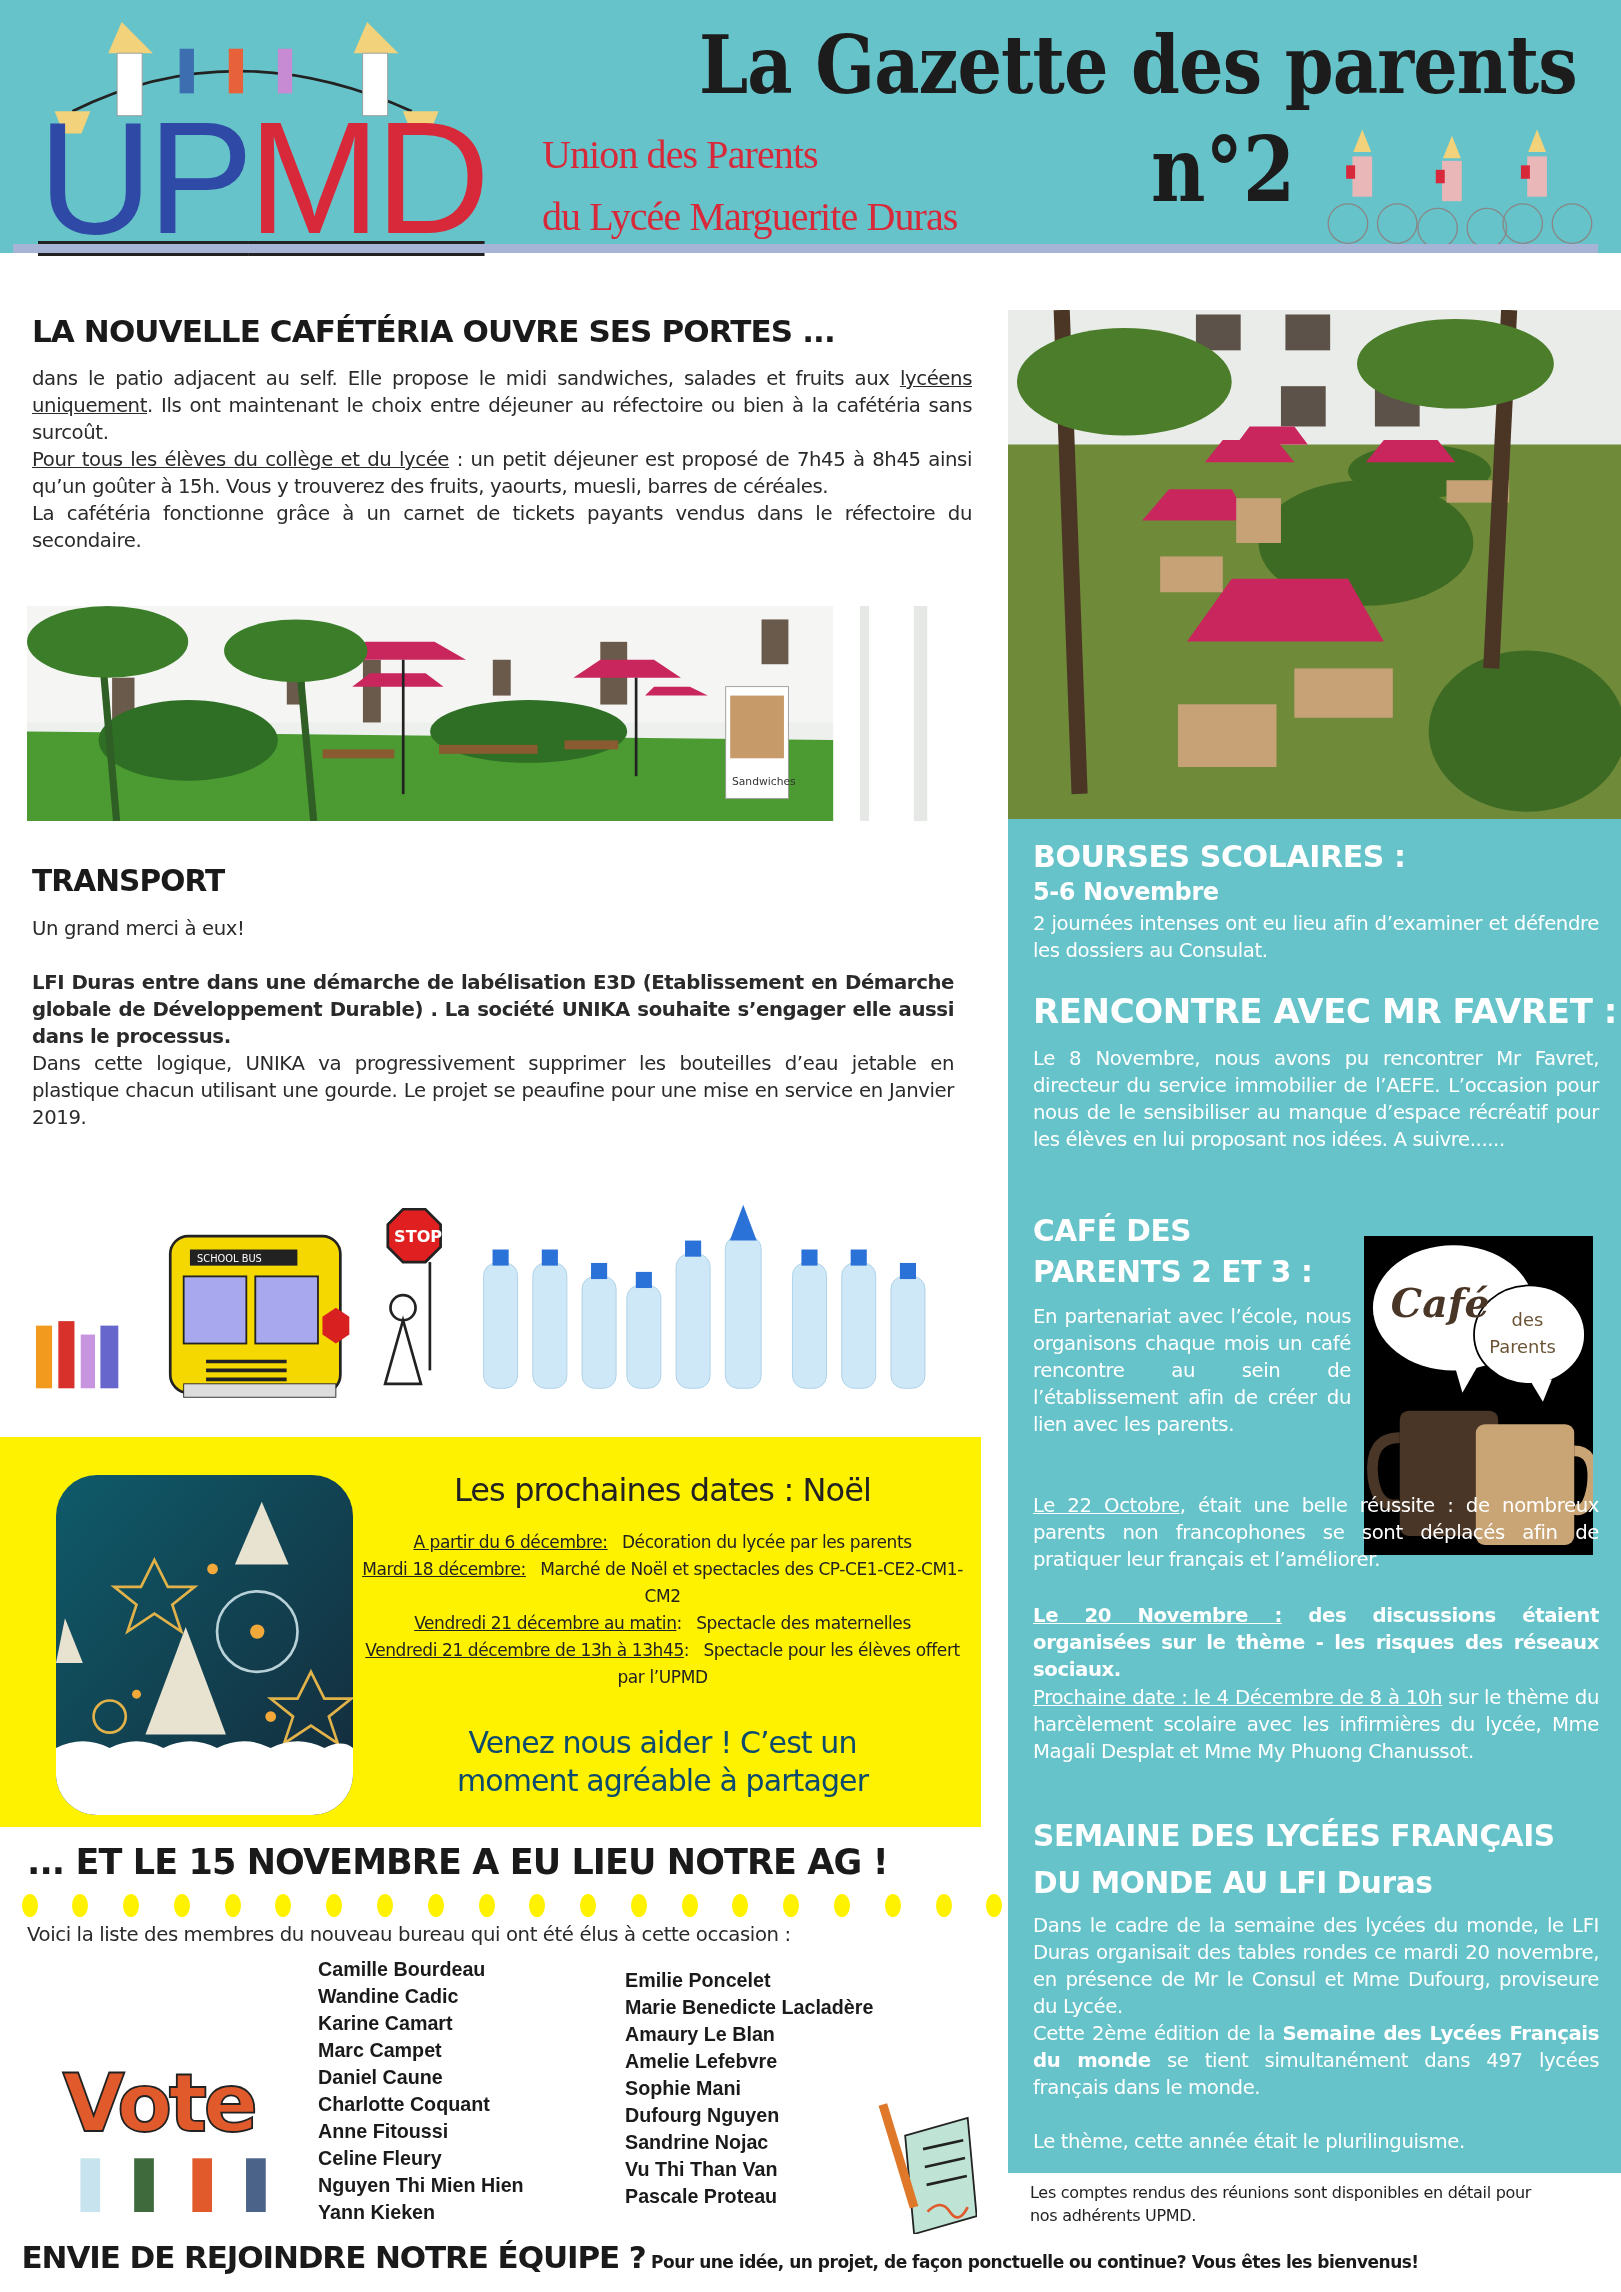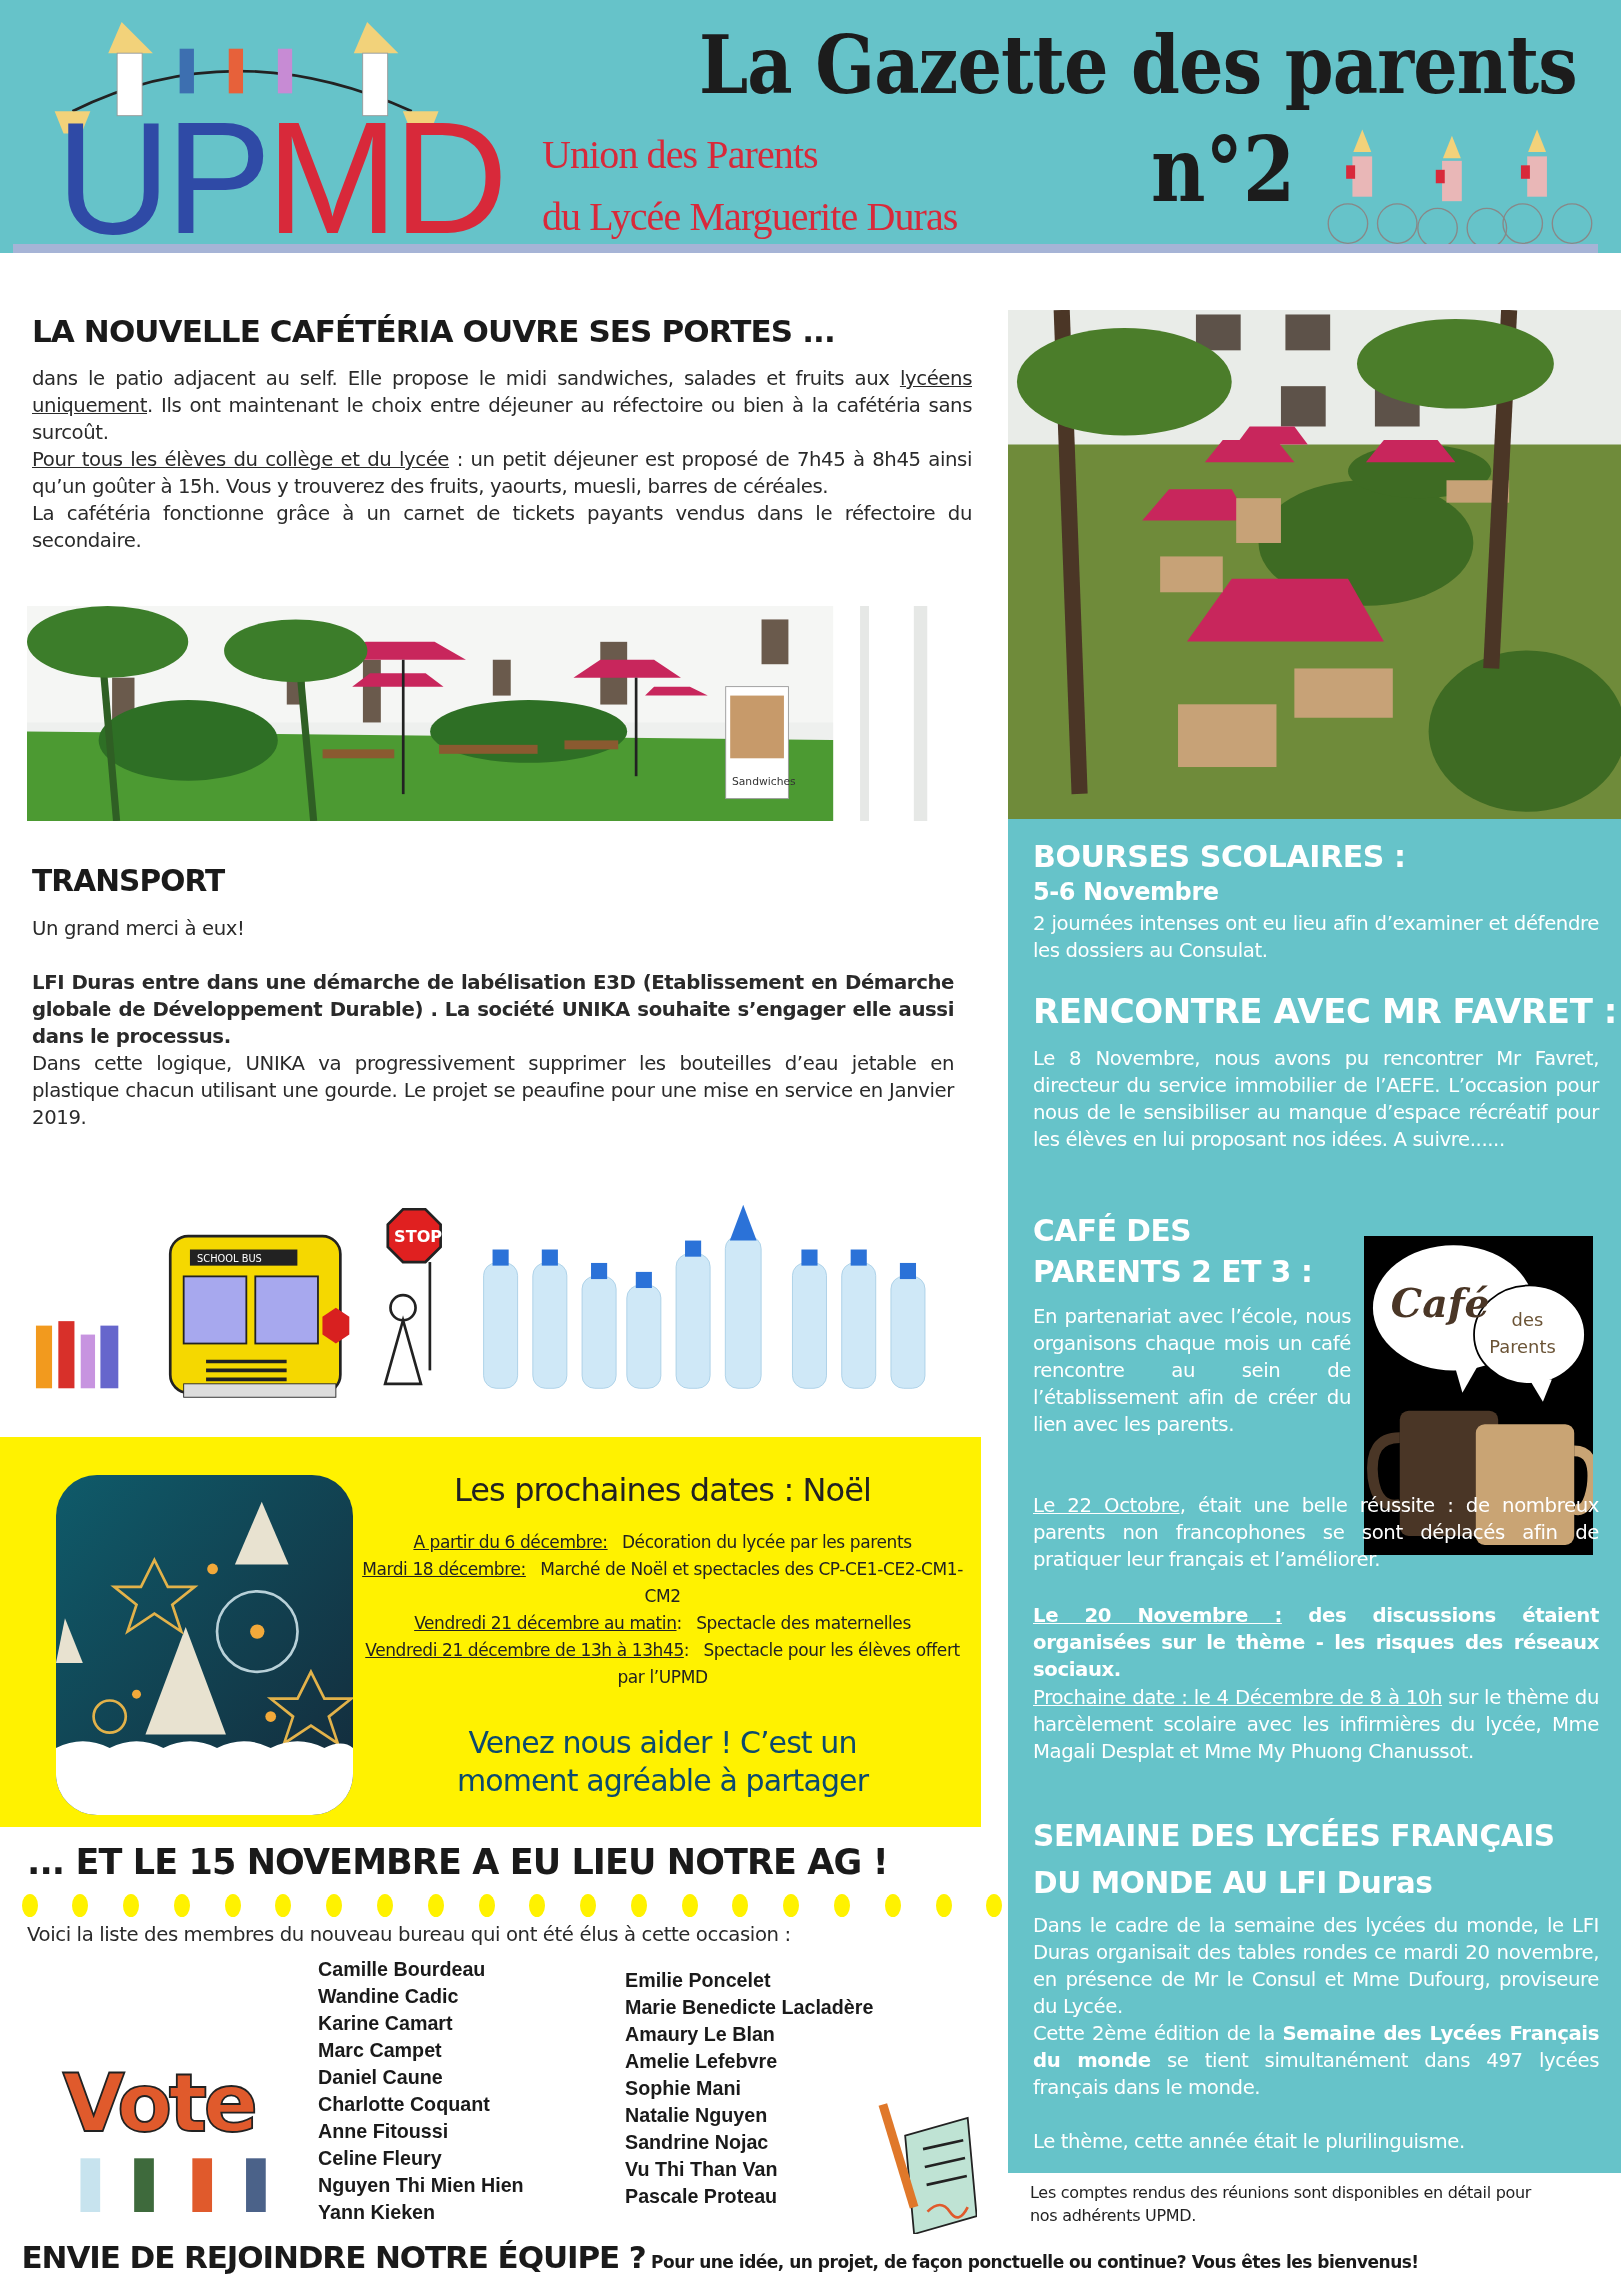--- a/index.html
+++ b/index.html
@@ -3,21 +3,21 @@
 <meta charset="utf-8">
 <style>
   * { box-sizing: border-box; margin: 0; padding: 0; }
   html, body { width: 1622px; height: 2293px; background: #ffffff; overflow: hidden; }
   body { position: relative; font-family: "Liberation Sans", sans-serif; color: #222; }
 
   
   .header { position: absolute; left: 0; top: 0; width: 1622px; height: 253px; background: #66c3c9; }
   .header-stripe { position: absolute; left: 12.5px; top: 244px; width: 1585px; height: 9px; background: #a6b4d6; }
   .logo-figures { position: absolute; left: 36px; top: 12.5px; width: 448px; height: 125px; }
-  .logo-text { position: absolute; left: 56px; top: 116px; font-family: "Liberation Sans", sans-serif; font-size: 159px; line-height: 125px; letter-spacing: -5.4px; }
+  .logo-text { position: absolute; left: 38px; top: 116px; font-family: "Liberation Sans", sans-serif; font-size: 159px; line-height: 125px; letter-spacing: -5.4px; text-decoration: underline; }
   .logo-text .up { color: #2f4aa6; }
   .logo-text .md { color: #d8293a; }
   .subtitle { position: absolute; left: 542px; color: #d8293a; font-size: 40px; font-family: Liberation Serif, serif; letter-spacing: -0.9px; }
   .subtitle.l1 { top: 131px; }
   .subtitle.l2 { top: 193px; }
   .gazette-title { position: absolute; left: 699px; top: 25px; font-family: "DejaVu Serif", serif; font-weight: bold; font-size: 70px; color: #1c1c1c; letter-spacing: -0.9px; line-height: 1; transform: scaleY(1.15); transform-origin: top left; }
   .issue-no { position: absolute; left: 1151px; top: 125px; font-family: "DejaVu Serif", serif; font-weight: bold; font-size: 75px; color: #1c1c1c; line-height: 1; transform: scaleY(1.2); transform-origin: top left; }
   .bikes { position: absolute; left: 1312px; top: 125px; width: 287px; height: 121px; }
 
   
@@ -410,21 +410,21 @@
   <div>Celine Fleury</div>
   <div>Nguyen Thi Mien Hien</div>
   <div>Yann Kieken</div>
 </div>
 <div class="members col2">
   <div>Emilie Poncelet</div>
   <div>Marie Benedicte Lacladère</div>
   <div>Amaury Le Blan</div>
   <div>Amelie Lefebvre</div>
   <div>Sophie Mani</div>
-  <div>Natalie Nguyen</div>
+  <div>Dufourg Nguyen</div>
   <div>Sandrine Nojac</div>
   <div>Vu Thi Than Van</div>
   <div>Pascale Proteau</div>
 </div>
 
 <svg class="vote-art" viewBox="0 0 260 200">
   <text x="15" y="110" font-family="DejaVu Sans, sans-serif" font-weight="bold" font-size="90" letter-spacing="-4" fill="#e05a2c" stroke="#222" stroke-width="2">Vote</text>
   <g>
     <rect x="35" y="140" width="22" height="60" fill="#c7e3ee"></rect>
     <rect x="95" y="140" width="22" height="60" fill="#3e6a3c"></rect>

